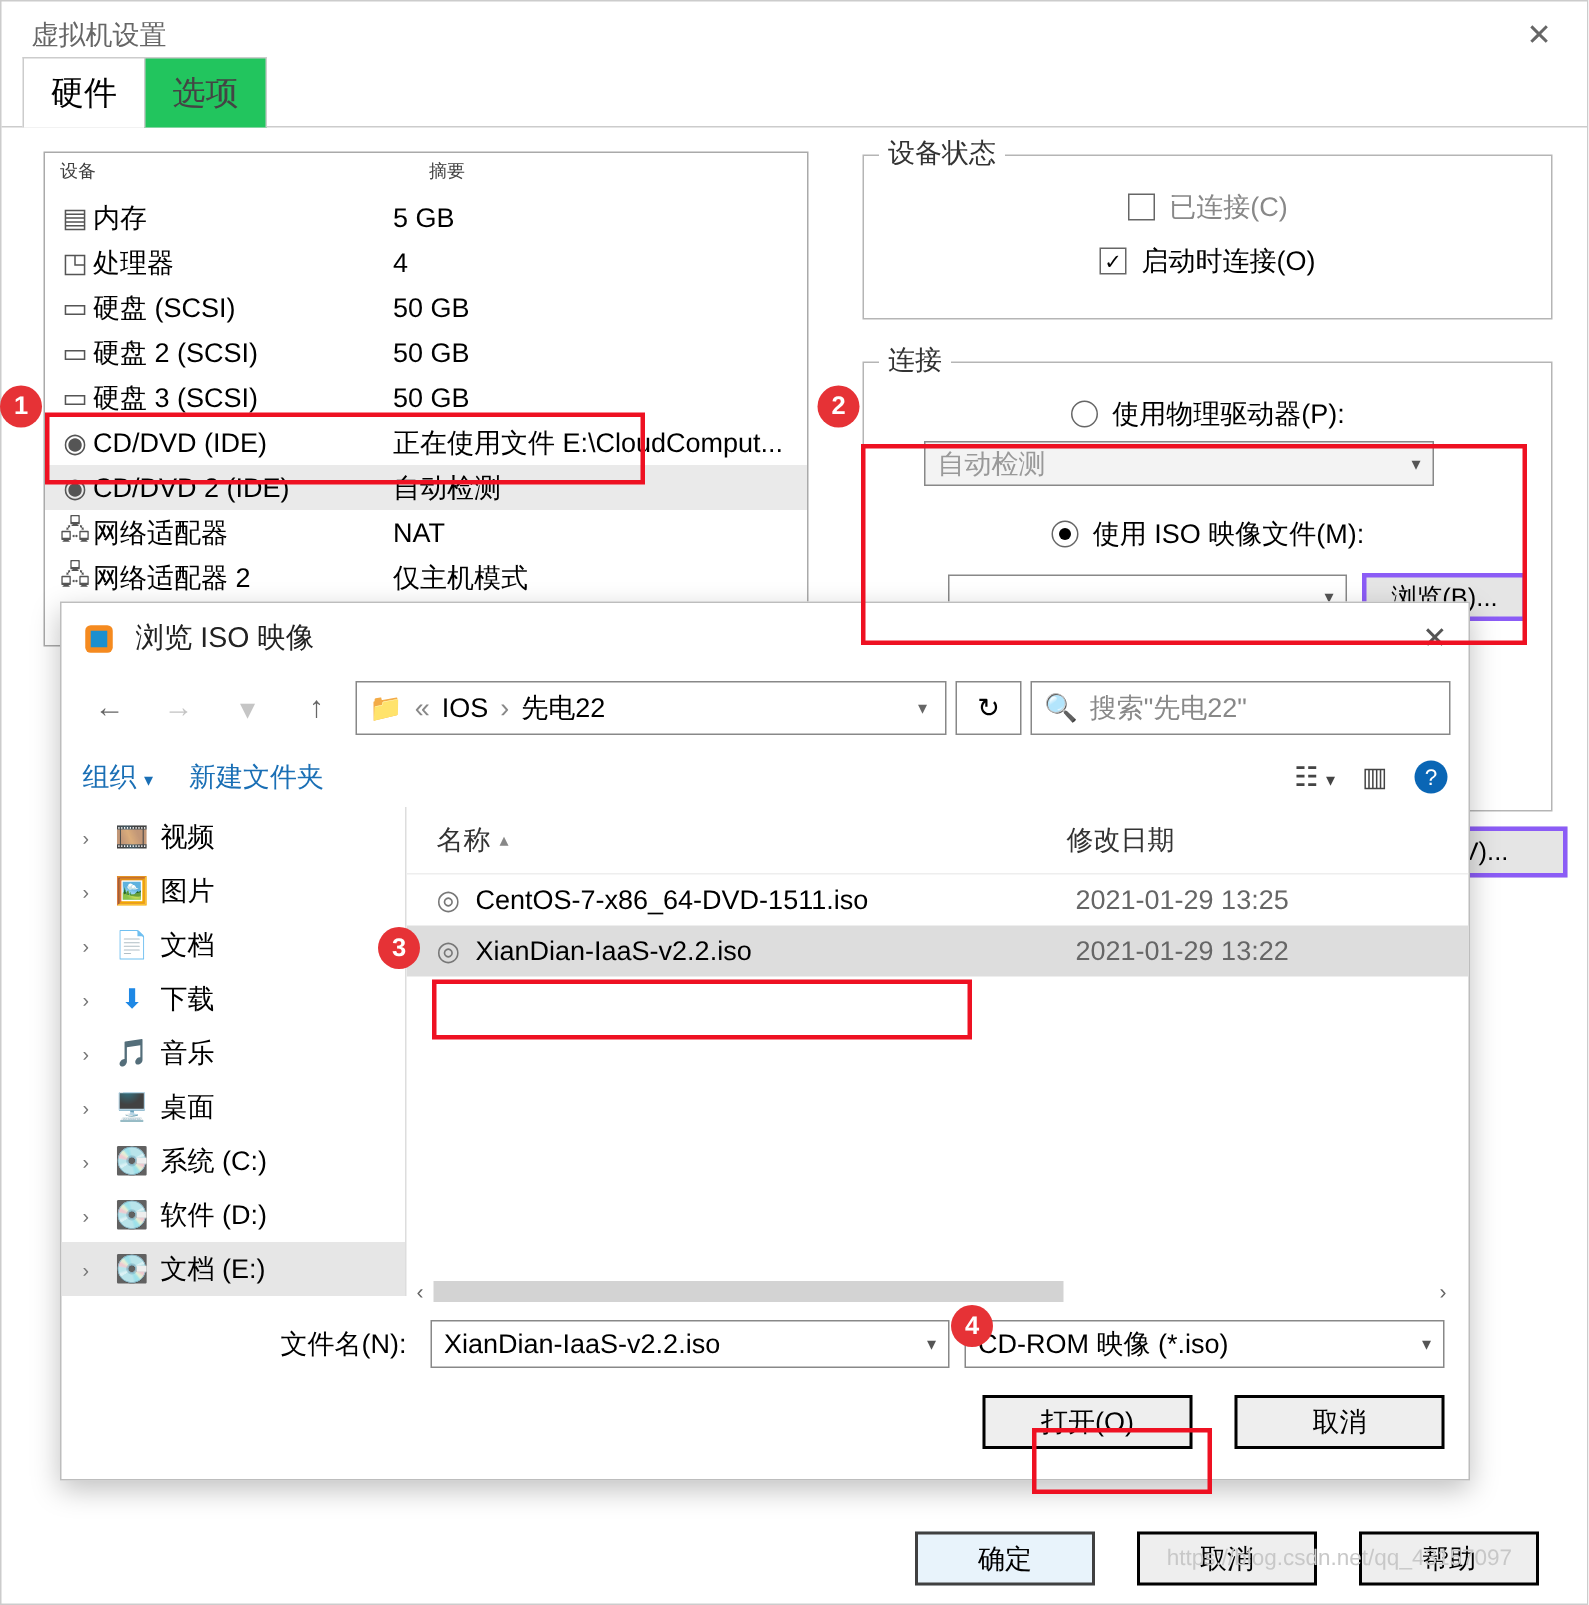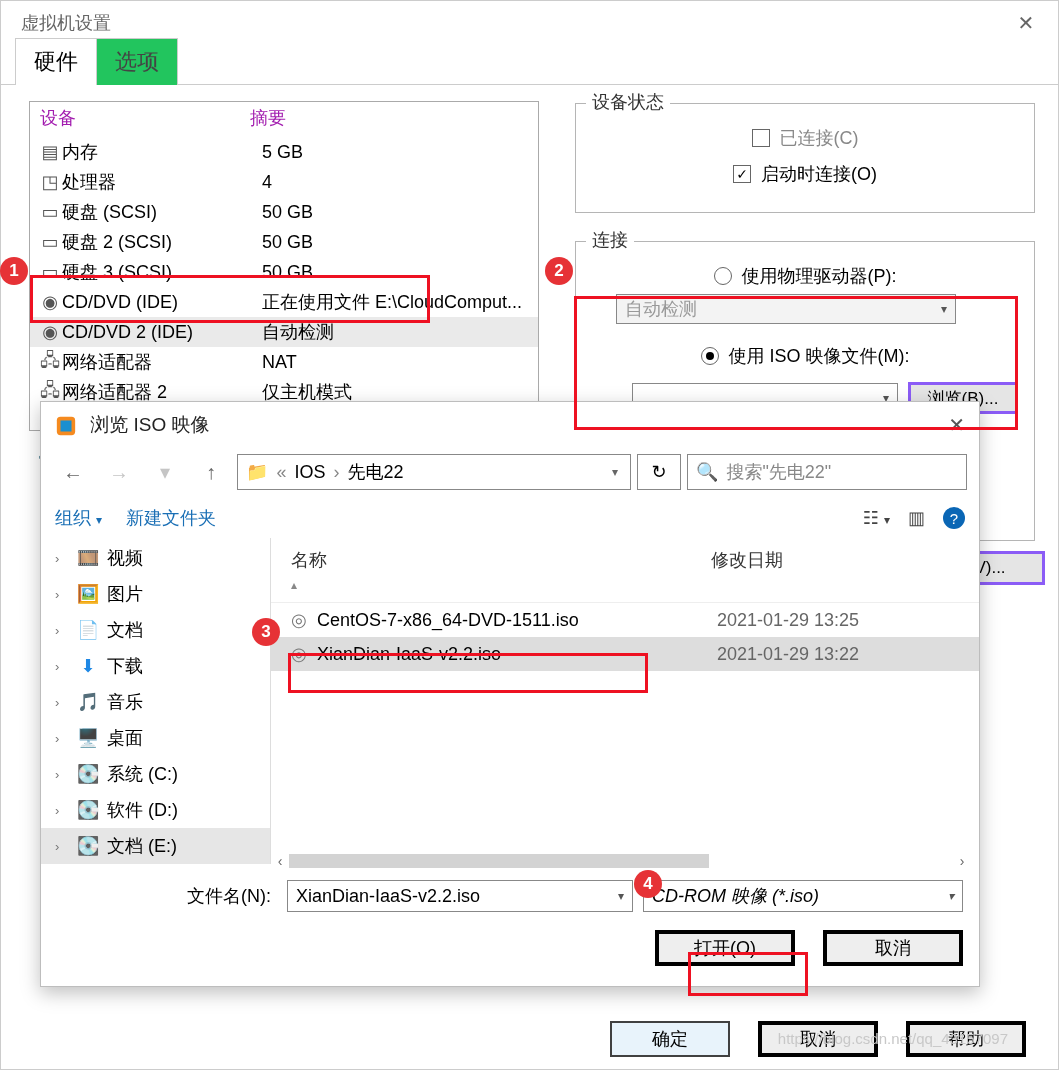--- a/index.html
+++ b/index.html
@@ -9,21 +9,21 @@
   .vm-dialog { position:absolute; left:0; top:0; width:1059px; height:1070px; background:#fff; border:1px solid #ccc; }
   .vm-titlebar { height:44px; display:flex; align-items:center; justify-content:space-between; padding:0 12px 0 20px; color:#666; font-size:18px; }
   .vm-titlebar .xbtn { font-size:20px; color:#666; cursor:pointer; width:40px; text-align:center; }
   .vm-tabs { padding-left:14px; height:40px; border-bottom:1px solid #ccc; display:flex; align-items:flex-end; font-size:22px; }
   .vm-tab { padding:8px 18px; border:1px solid #ccc; border-bottom:none; background:#fff; margin-right:-1px; position:relative; top:1px; cursor:pointer; }
   .vm-tab.inactive { background:#22c55e; color:#444; }
   .vm-body { position:absolute; left:14px; top:100px; right:14px; bottom:70px; }
 
   
   .dev-panel { position:absolute; left:14px; top:0; width:510px; height:330px; border:1px solid #aaa; background:#fff; }
-  .dev-header { display:flex; padding:4px 10px 6px 10px; font-size:18px; color:#a21caf; border-bottom:1px solid #fff; }
+  .dev-header { display:flex; padding:4px 10px 6px 10px; font-size:12px; color:#404040; border-bottom:1px solid #fff;gap:36px; }
   .dev-header .c1 { width:210px; }
   .dev-rows { font-size:18px; }
   .dev-row { display:flex; align-items:center; padding:3px 0 3px 8px; }
   .dev-row .ic { width:24px; height:20px; display:flex; align-items:center; justify-content:center; color:#555; }
   .dev-row .lbl { width:200px; }
   .dev-row .sum { flex:1; white-space:nowrap; overflow:hidden; text-overflow:ellipsis; }
   .dev-row.sel { background:#eaeaea; }
 
   
   .groupbox { position:absolute; border:1px solid #b5b5b5; padding:16px 16px 18px 16px; font-size:18px; }
@@ -36,21 +36,21 @@
   .radbox .dot { width:8px; height:8px; background:#000; border-radius:50%; }
   .disabled { color:#888; }
   .combo { display:inline-flex; align-items:center; border:1px solid #888; height:30px; width:340px; padding:0 8px; background:#fff; cursor:pointer; }
   .combo.disabled { background:#f3f3f3; color:#999; }
   .combo .ar { margin-left:auto; font-size:12px; color:#555; }
   .btn { display:inline-flex; align-items:center; justify-content:center; min-width:110px; height:32px; border:3px solid #8b5cf6; background:#e5e5e5; font-size:17px; cursor:pointer; }
   .adv-btn { position:absolute; left:920px; top:450px; width:100px; height:34px; }
 
   
   .vm-bottom { position:absolute; left:0; right:0; bottom:12px; display:flex; justify-content:flex-end; gap:28px; padding-right:32px; }
-  .bbtn { min-width:120px; height:36px; border:4px solid #000000; background:#eee; display:flex; align-items:center; justify-content:center; font-size:18px; cursor:pointer; }
+  .bbtn { min-width:120px; height:36px; border:2px solid #000000; background:#eee; display:flex; align-items:center; justify-content:center; font-size:18px; cursor:pointer; }
   .bbtn.primary { border:2px solid #404040; background:#e8f3fb; }
   .watermark { position:absolute; right:50px; bottom:22px; color:#c8c8c8; font-size:15px; pointer-events:none; }
 
   
   .file-dialog { position:absolute; left:40px; top:401px; width:940px; height:586px; background:#fff; border:1px solid #bdbdbd; box-shadow:0 6px 18px rgba(0,0,0,0.25); }
   .fd-title { height:46px; display:flex; align-items:center; justify-content:space-between; padding:0 14px 0 14px; font-size:19px; color:#222; }
   .fd-title .ficon svg { width:22px; height:22px; margin-right:8px; vertical-align:middle; }
   .fd-title .close { font-size:20px; color:#555; cursor:pointer; }
 
   .fd-nav { display:flex; align-items:center; padding:6px 12px 10px 12px; gap:6px; }
@@ -69,36 +69,36 @@
   .help-ic { width:22px;height:22px;border-radius:50%; background:#0a66b5; color:#fff; display:flex;align-items:center;justify-content:center; font-size:15px; }
 
   .fd-main { position:absolute; left:0; right:0; top:136px; bottom:122px; display:flex; }
   .fd-tree { width:230px; border-right:1px solid #ddd; overflow:auto; font-size:18px; padding-top:2px; }
   .tree-item { display:flex; align-items:center; gap:8px; padding:6px 8px 6px 14px; cursor:pointer; }
   .tree-item.sel { background:#e6e6e6; }
   .tree-item .chev { width:14px; color:#777; font-size:13px; }
   .tree-item .tic { width:22px; text-align:center; }
   .fd-list { flex:1; overflow:hidden; position:relative; }
   .list-head { display:flex; font-size:18px; color:#333; padding:10px 0 10px 20px; border-bottom:1px solid #eee; }
-  .list-head .hname { width:420px; display:flex; align-items:flex-start; gap:6px;flex-direction:column;}
+  .list-head .hname { width:420px; display:flex; align-items:center; gap:6px;}
   .list-row { display:flex; align-items:center; font-size:18px; padding:6px 0 6px 20px; cursor:pointer; }
   .list-row.sel { background:#ddd; }
   .list-row .fic { width:26px; color:#777; }
   .list-row .fname { width:400px; }
   .list-row .fdate { color:#666; }
   .fd-hscroll { position:absolute; left:230px; right:8px; bottom:118px; height:14px; display:flex; align-items:center; }
   .fd-hscroll .bar { height:14px; background:#d3d3d3; width:60%; }
   .fd-hscroll .arrow { width:18px; text-align:center; color:#666; font-size:14px; }
 
   .fd-bottom { position:absolute; left:0; right:0; bottom:0; height:116px; padding:10px 16px 0 16px; font-size:18px; }
   .fd-row1 { display:flex; align-items:center; gap:10px; }
   .fd-row1 .lbl { width:220px; text-align:right; padding-right:6px;}
   .fd-row1 .txtfield { flex:1; border:1px solid #888; height:32px; display:flex; align-items:center; padding:0 8px; }
   .fd-row1 .txtfield .ar, .fd-row1 .ftype .ar { margin-left:auto; font-size:12px; color:#555; }
-  .fd-row1 .ftype { width:320px; border:1px solid #888; height:32px; display:flex; align-items:center; padding:0 8px;font-style:italic; }
+  .fd-row1 .ftype { width:320px; border:1px solid #888; height:32px; display:flex; align-items:center; padding:0 8px; }
   .fd-row2 { display:flex; justify-content:flex-end; gap:28px; margin-top:18px; }
 
   
   .step { position:absolute; width:28px;height:28px;border-radius:50%; background:#e63236; color:#fff; display:flex;align-items:center;justify-content:center; font-size:17px; font-weight:bold; z-index:50; }
   .redbox { position:absolute; border:3px solid #e12; z-index:40; pointer-events:none; }
 
   
   .conn-red { left:574px; top:296px; width:444px; height:134px; }
 
   

